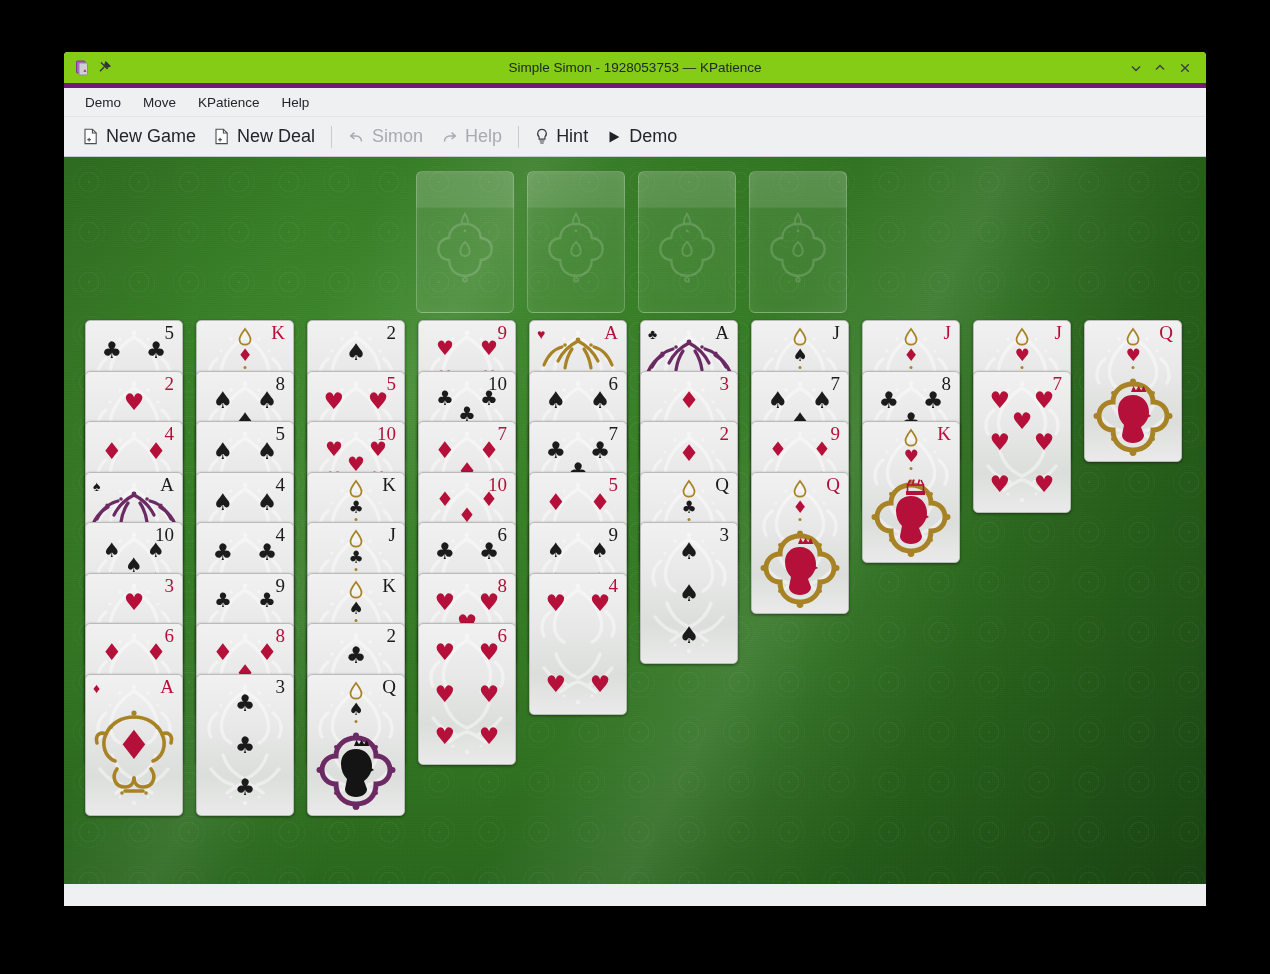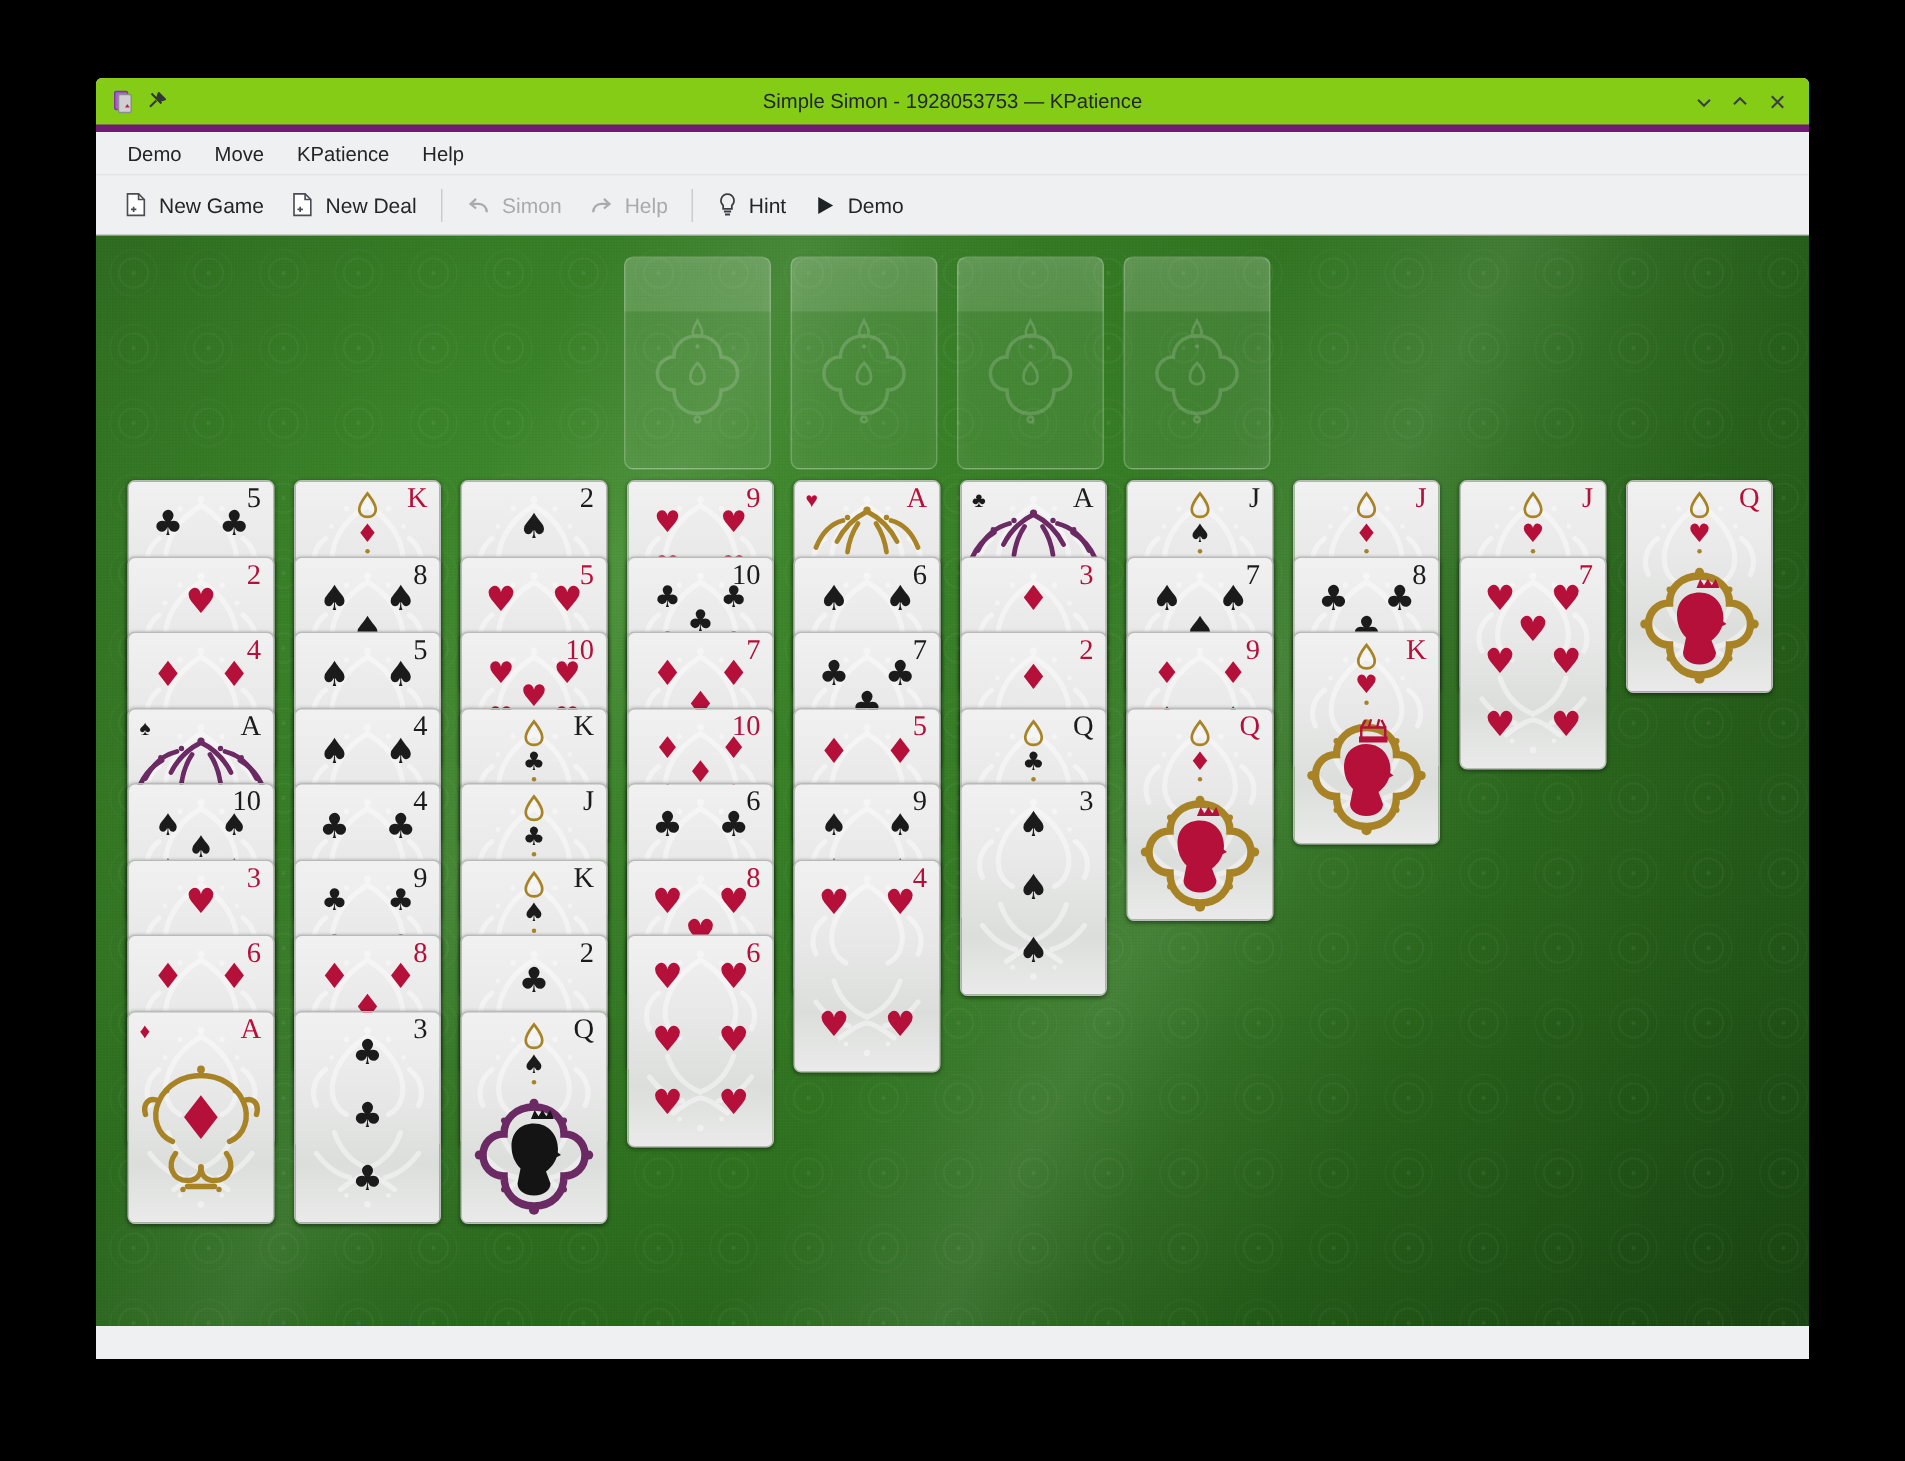--- a/index.html
+++ b/index.html
@@ -30,21 +30,21 @@
 
   
   #menubar{height:28px;background:#eff0f1;padding-left:10px;display:flex;align-items:center;
            border-bottom:1px solid #e3e4e6;}
   .menu-item{font-size:13.5px;color:#232629;padding:4px 11px;border-radius:3px;cursor:default;}
 
   
   #toolbar{height:39px;background:#eff0f1;display:flex;align-items:center;padding-left:10px;
            border-bottom:1px solid #c9cbcd;}
   .tool{display:flex;align-items:center;gap:7px;padding:4px 9px;border-radius:3px;cursor:default;
-        font-size:14px;color:#232629;justify-content:space-between;}
+        font-size:18px;color:#232629;justify-content:space-between;}
   .tool.disabled{color:#a8abae;}
   .tsep{width:1px;height:22px;background:#c9cbcd;margin:0 7px;}
   .tool svg{display:block;}
 
   
   #board{
     position:relative;height:727px;
     background:
       
       linear-gradient(118deg,

